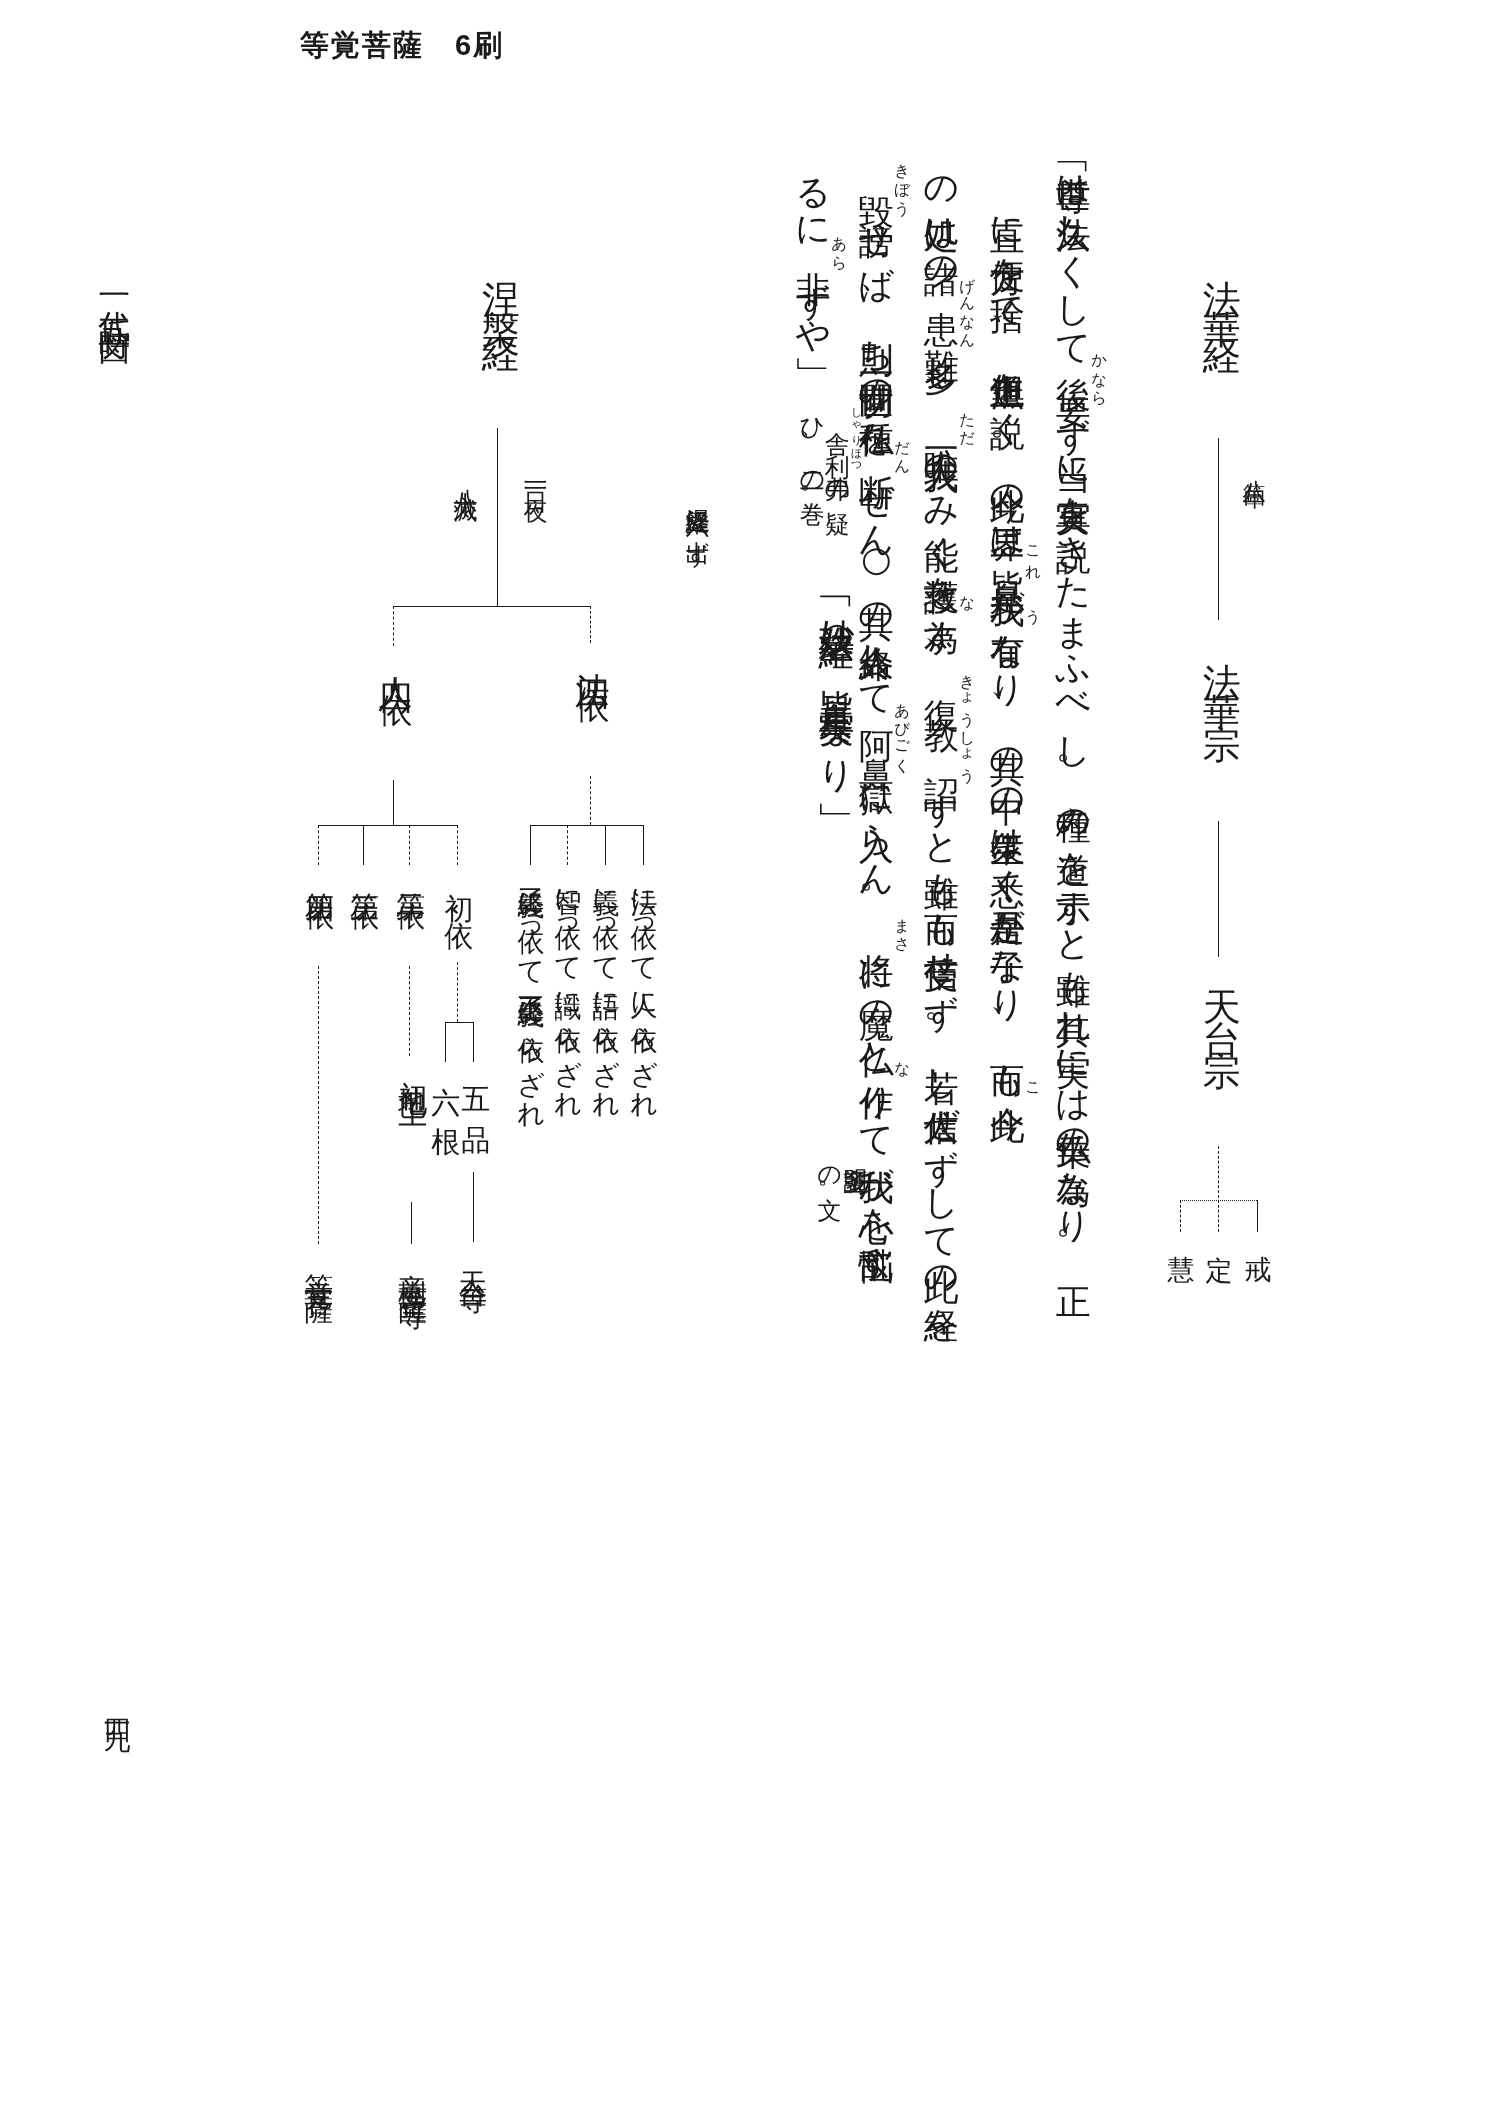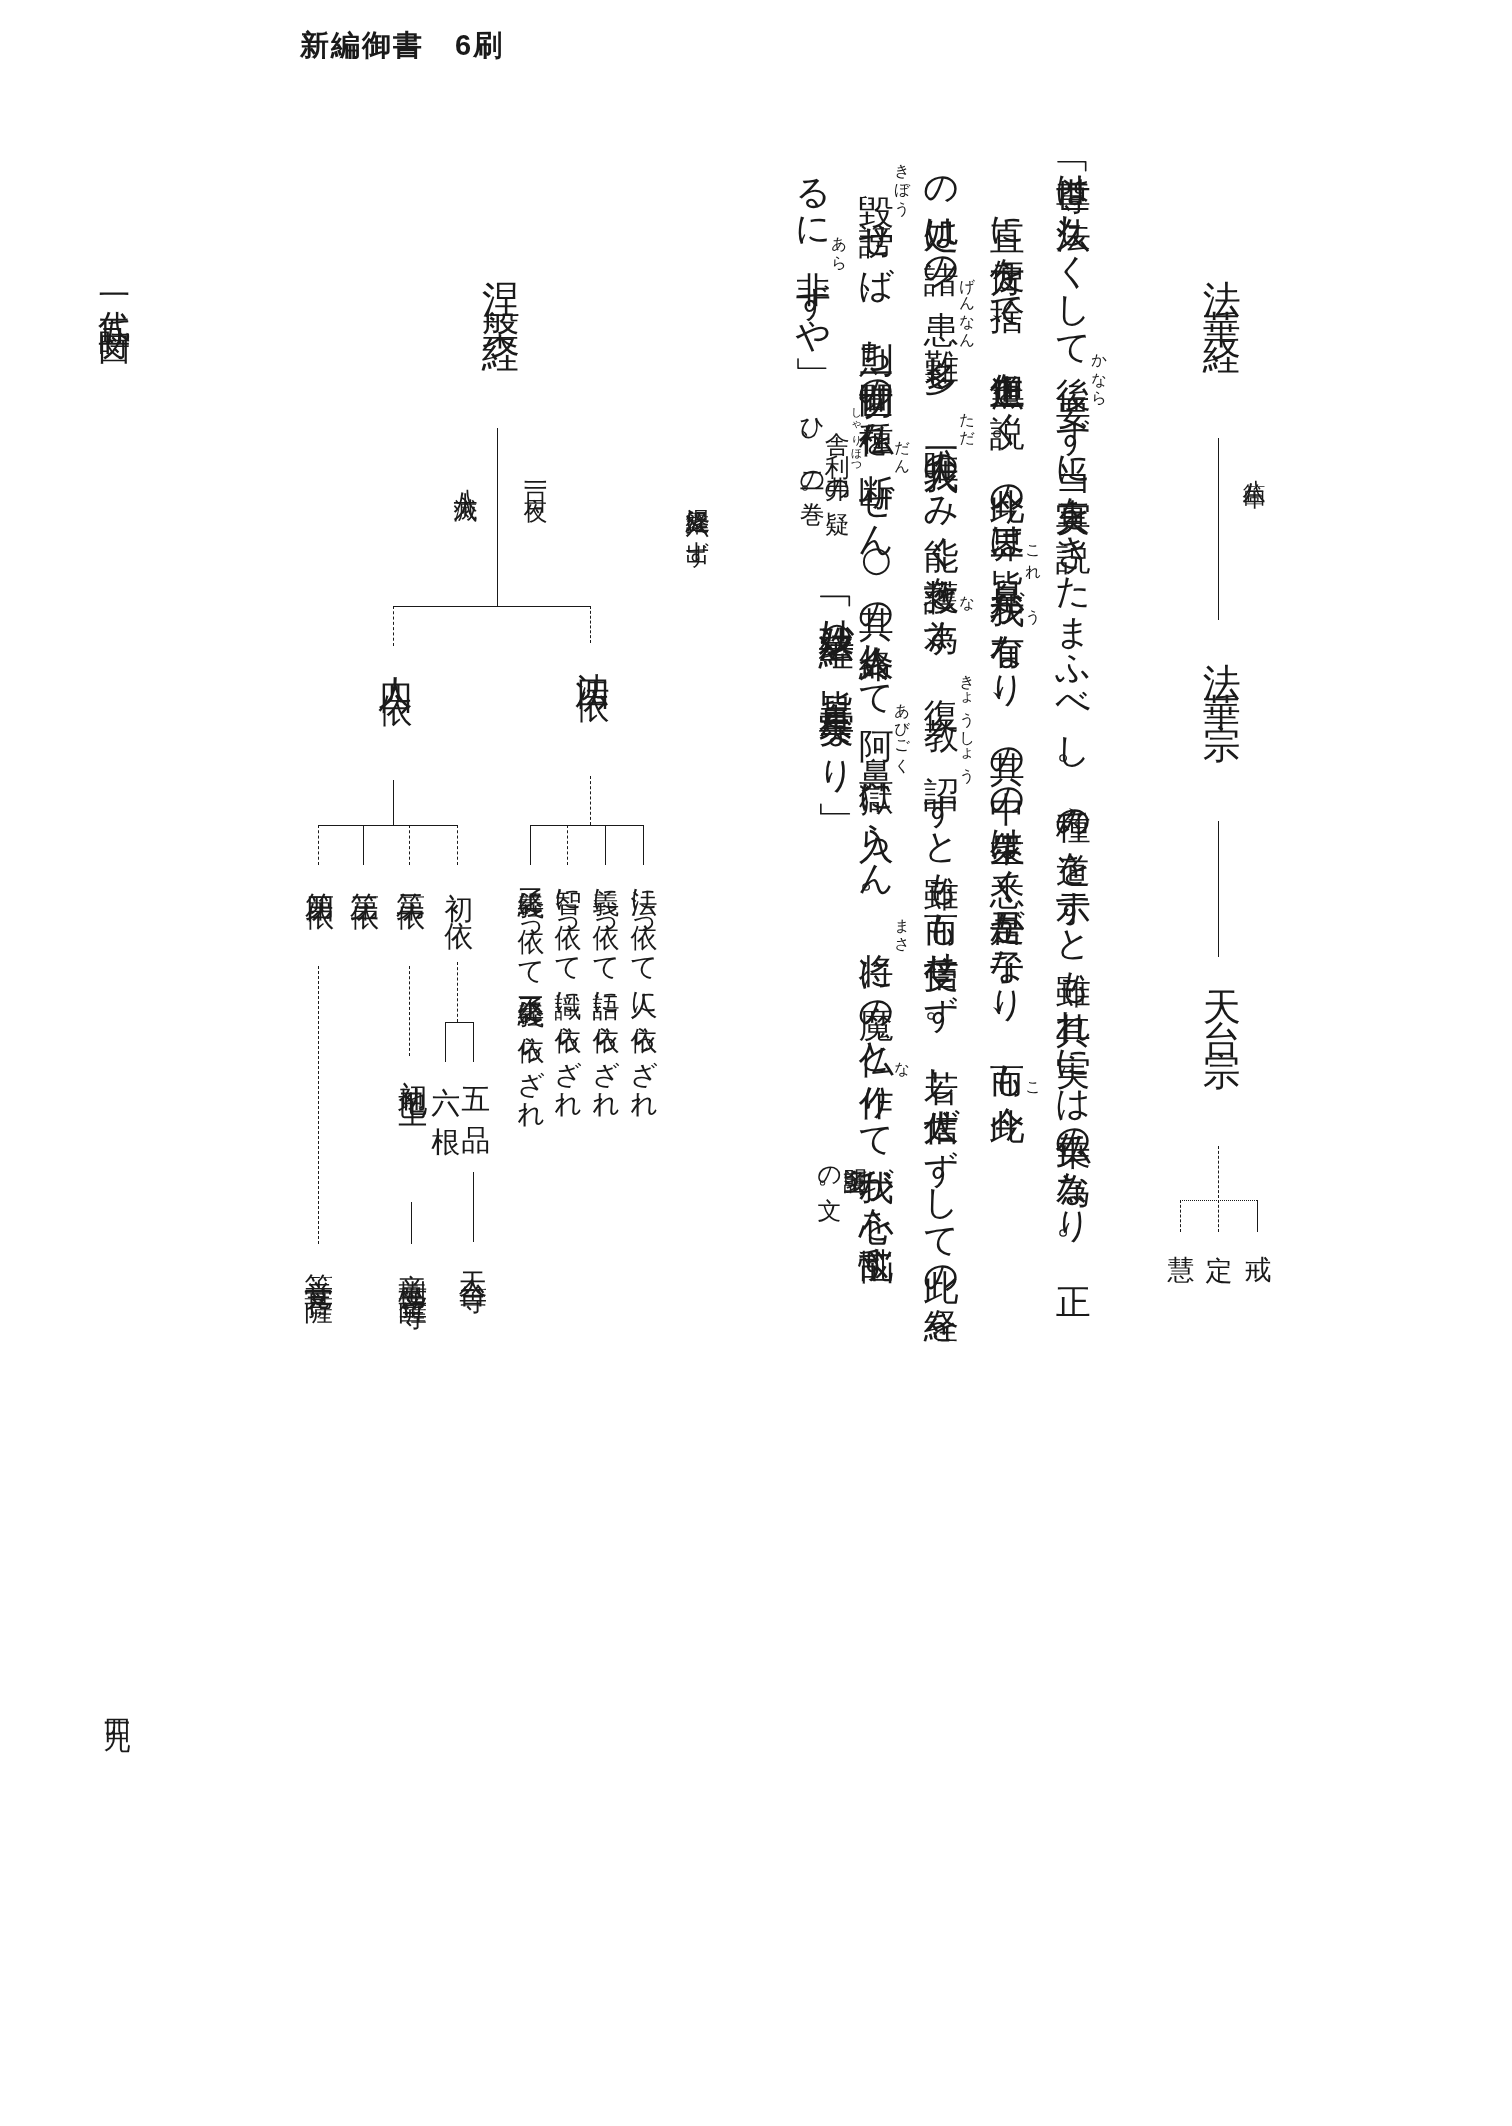--- a/index.html
+++ b/index.html
@@ -14,21 +14,21 @@
   .lv.d{border-left-style:dashed;}
   .lh{position:absolute;height:0;border-top:1px solid #1a1a1a;}
   .lh.dt{border-top-style:dotted;}
   .hdr{font-family:"Liberation Sans","DejaVu Sans",sans-serif;font-weight:bold;font-size:29px;letter-spacing:2px;}
 </style>
 </head>
 <body>
 
 <div id="page">
 
-  <div class="h hdr" style="left:300px;top:26px;">新編御書　6刷</div>
+  <div class="h hdr" style="left:300px;top:26px;">等覚菩薩　6刷</div>
 
   <div class="v" style="left:96px;top:278px;font-size:32px;letter-spacing:8px;">一代五時図</div>
 
   <div class="v" style="left:102px;top:1698px;font-size:27px;letter-spacing:6px;">四九一</div>
 
   <div class="v" style="left:1199px;top:250px;font-size:38px;letter-spacing:30px;">法華経</div>
   <div class="lv" style="left:1218px;top:438px;height:182px;"></div>
   <div class="v" style="left:1241px;top:462px;font-size:23px;letter-spacing:3px;">八箇年</div>
   <div class="v" style="left:1199px;top:633px;font-size:38px;letter-spacing:30px;">法華宗</div>
   <div class="lv" style="left:1218px;top:821px;height:136px;"></div>

